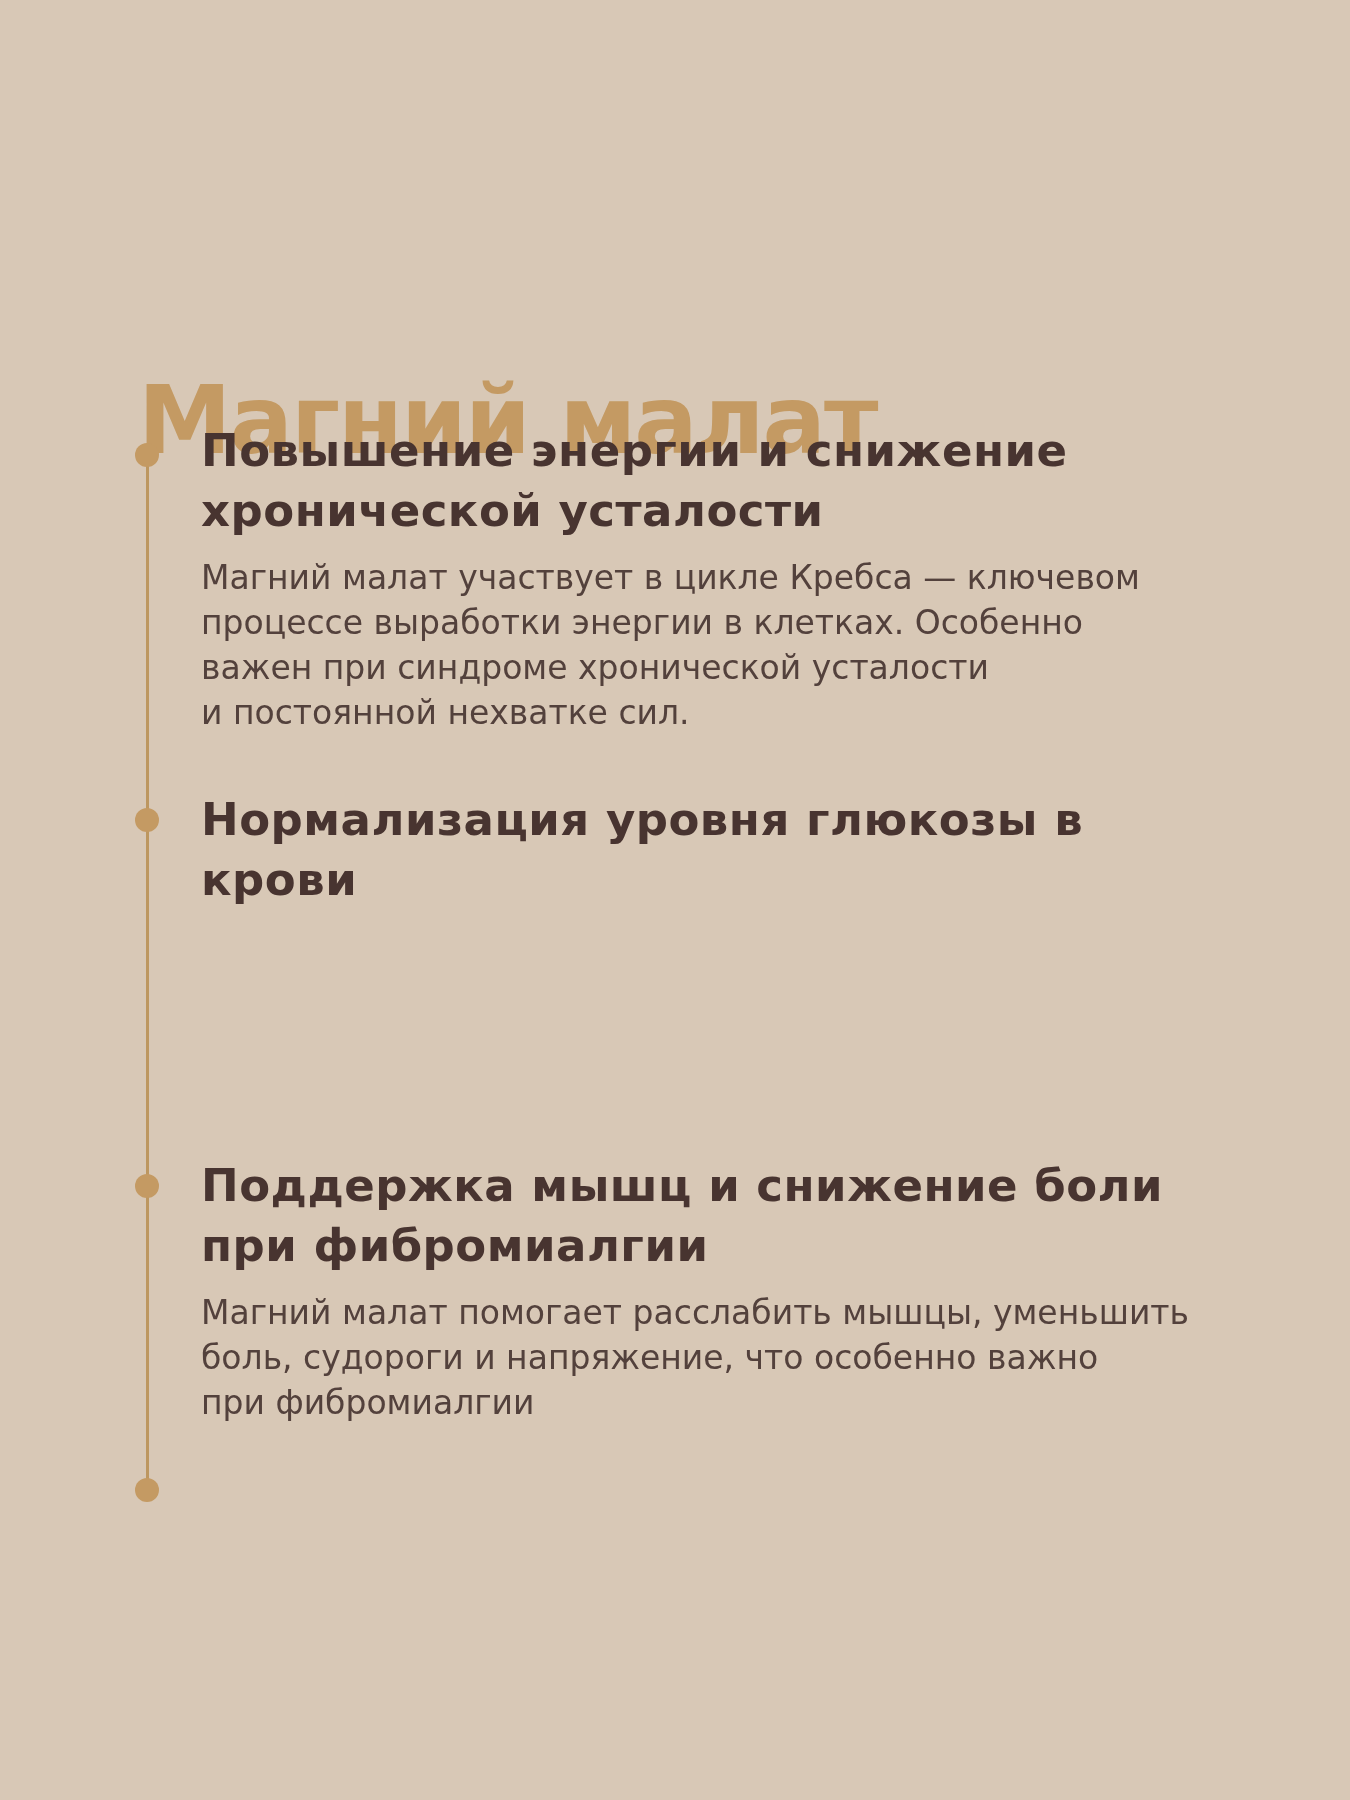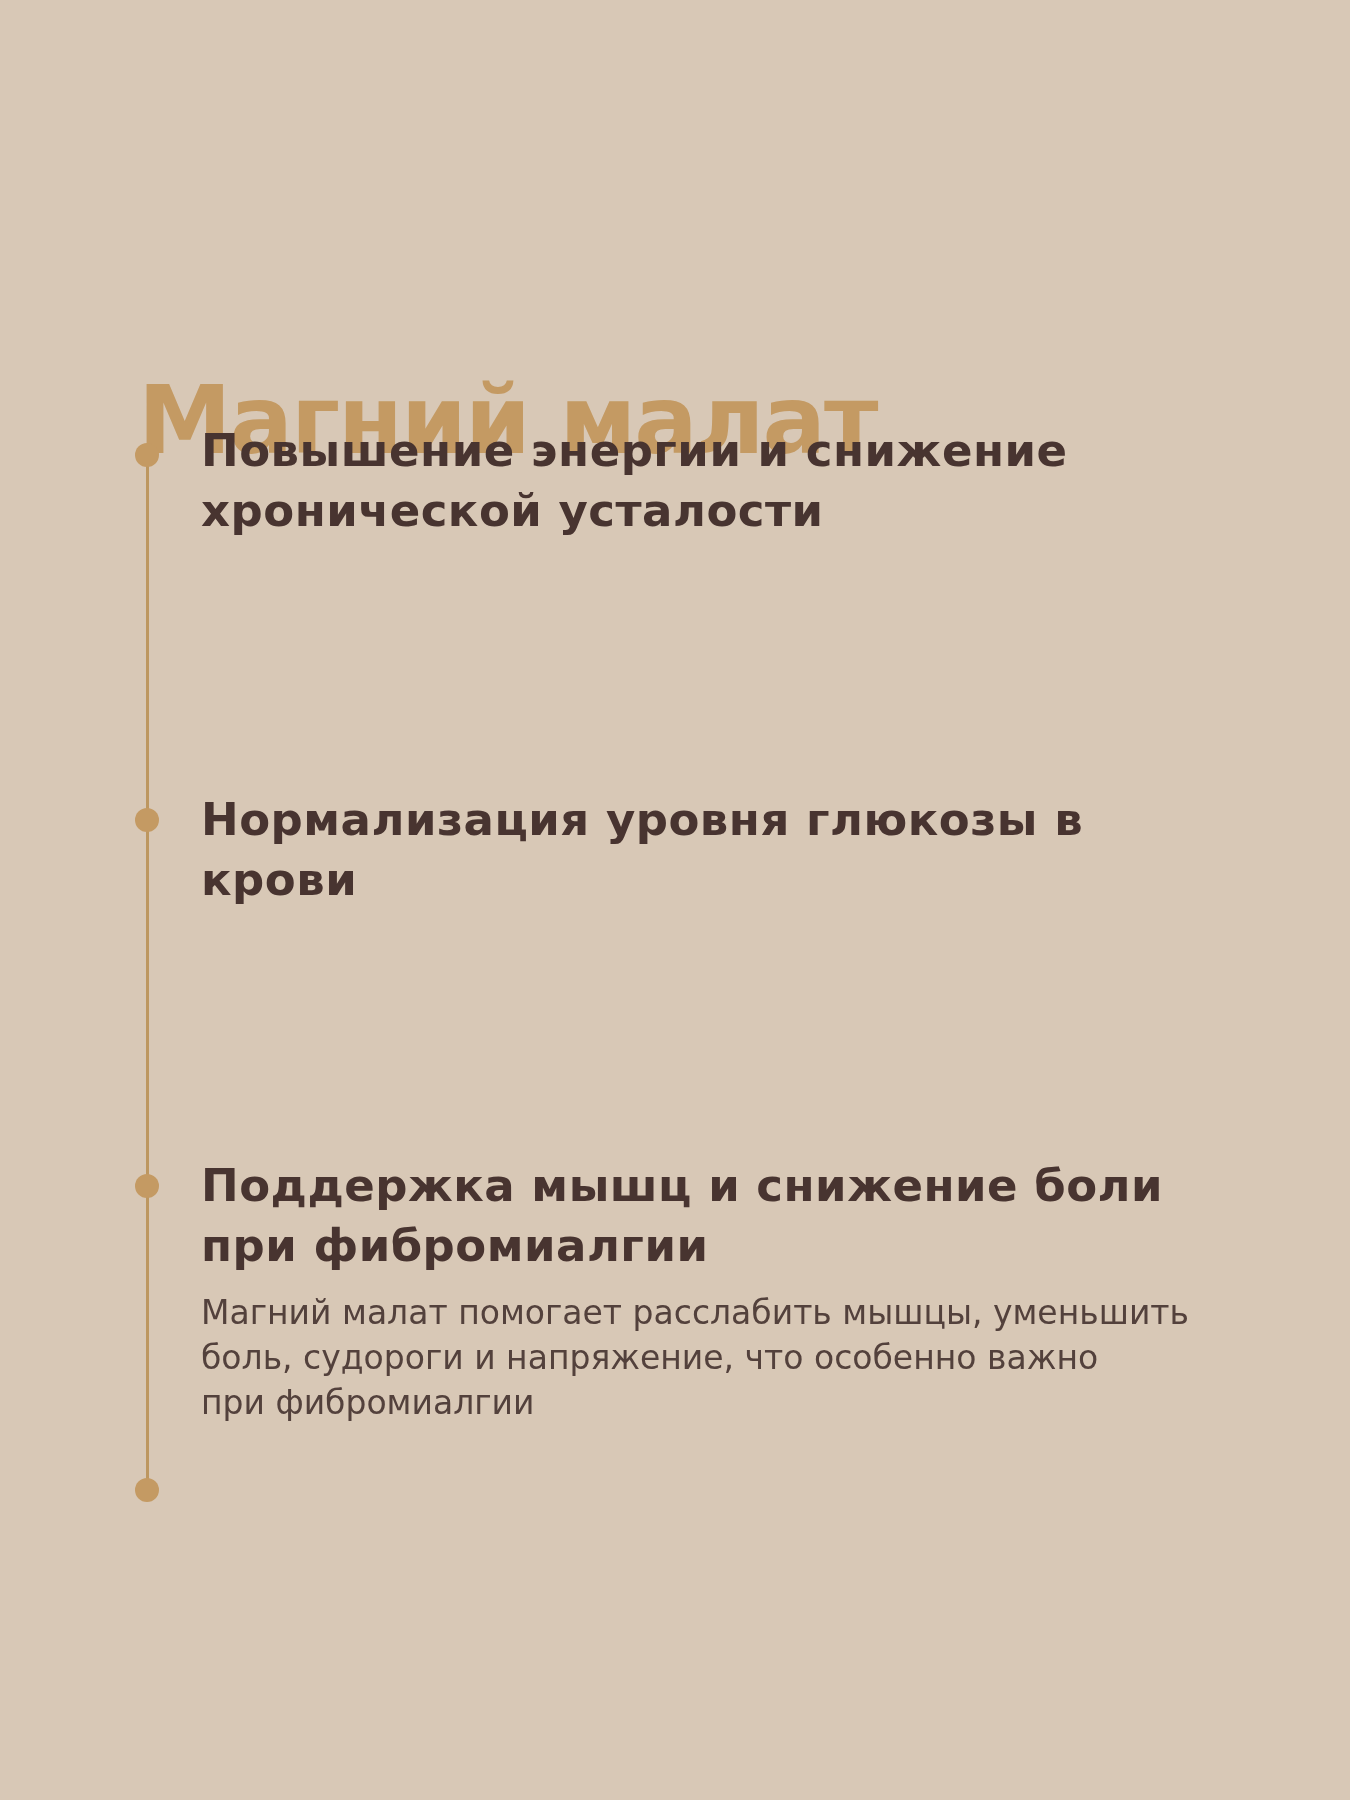--- a/index.html
+++ b/index.html
@@ -99,20 +99,24 @@
 
   <div class="timeline-line"></div>
   <div class="timeline-dot dot-1"></div>
   <div class="timeline-dot dot-2"></div>
   <div class="timeline-dot dot-3"></div>
   <div class="timeline-dot dot-4"></div>
 
   <div class="section sec-1">
     <h2>Повышение энергии и снижение
 хронической усталости</h2>
+    <p>Магний малат участвует в цикле Кребса — ключевом
+процессе выработки энергии в клетках. Особенно
+важен при синдроме хронической усталости
+и постоянной нехватке сил.</p>
   </div>
 
   <div class="section sec-2">
     <h2>Нормализация уровня глюкозы в крови</h2>
   </div>
 
   <div class="section sec-3">
     <h2>Поддержка мышц и снижение боли
 при фибромиалгии</h2>
     <p>Магний малат помогает расслабить мышцы, уменьшить

